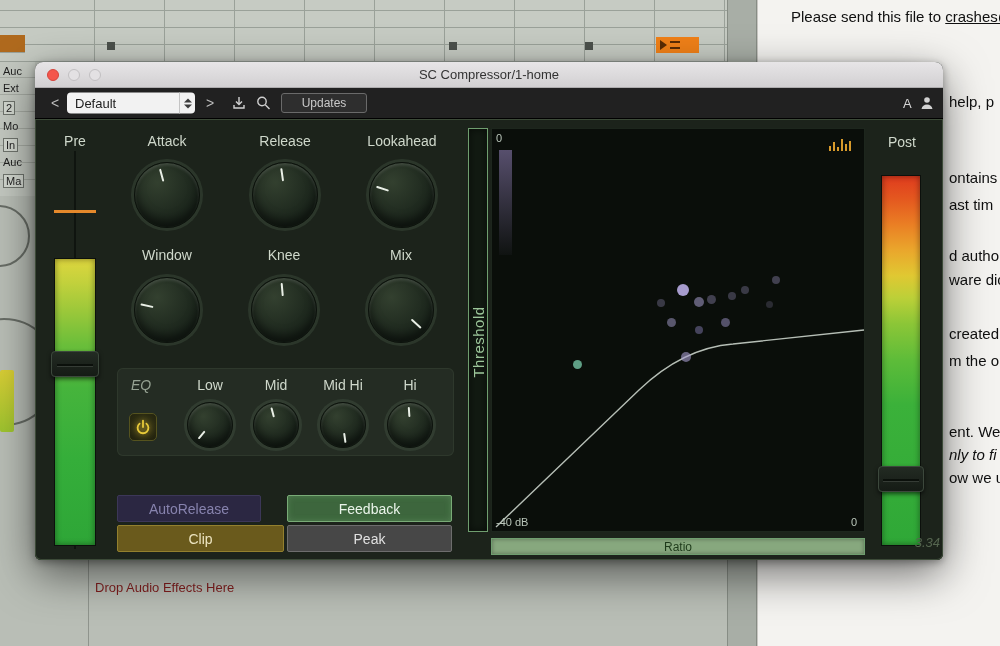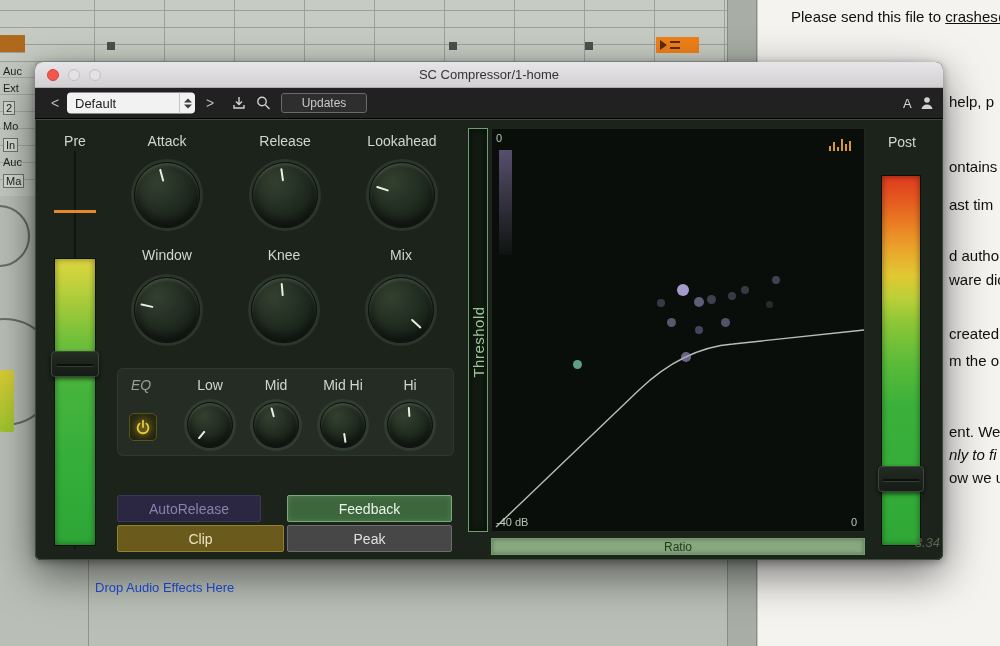--- a/index.html
+++ b/index.html
@@ -22,21 +22,21 @@
   .track-strip { position:absolute; left:0; top:62px; width:35px; height:134px; background:#c3c8c0;
     background-image:repeating-linear-gradient(0deg, transparent 0 16px, #a8ada5 16px 17px); }
   .tlabel { position:absolute; left:3px; font-size:11px; color:#1f1f1f; white-space:nowrap; }
   .tlabel.boxed { border:1px solid #6f746d; background:#d2d7cf; padding:0 2px; }
   .bigcircle { position:absolute; border:2px solid #686d66; border-radius:50%; }
   .yellowbar { position:absolute; left:0; top:370px; width:14px; height:62px; border-radius:2px;
     background:linear-gradient(180deg,#d9ce35,#9ec42f); }
   .divider-strip { position:absolute; left:727px; top:0; width:30px; height:646px; background:#a8aea6;
     border-left:1px solid #878d85; border-right:1px solid #878d85; }
   .vline-bottom { position:absolute; left:88px; top:560px; width:1px; height:86px; background:#8f948d; }
-  .drop-text { position:absolute; left:95px; top:580px; font-size:13px; color:#1d4ed8; }
+  .drop-text { position:absolute; left:95px; top:580px; font-size:13px; color:#7f1d1d; }
 
   
   .doc { position:absolute; left:757px; top:0; width:243px; height:646px; background:#f4f3f0; border-left:1px solid #c8c6c2; }
   .doc-line { position:absolute; left:5px; font-size:15px; color:#101010; white-space:nowrap;margin-left:28px; }
   .doc-line .link { text-decoration:underline; }
   .doc-line b { font-weight:bold; }
   .frag { position:absolute; left:191px; font-size:15px; color:#101010; white-space:nowrap; }
 
   
   .window { position:absolute; left:35px; top:62px; width:908px; height:498px;
@@ -163,21 +163,21 @@
   <div class="divider-strip"></div>
   <div class="vline-bottom"></div>
   <div class="drop-text">Drop Audio Effects Here</div>
 
   <div class="doc">
     <div class="doc-line" style="top:8px;">
       <span>Please send this file to </span><span class="link">crashes@</span>
     </div>
     <div id="doc-fragments">
         <div class="frag" style="top: 93px;">help, p</div>
-        <div class="frag" style="top: 158px;">ontains</div>
+        <div class="frag" style="top: 169px;">ontains</div>
         <div class="frag" style="top: 196px;">ast tim</div>
         <div class="frag" style="top: 247px;">d autho</div>
         <div class="frag" style="top: 271px;">ware dic</div>
         <div class="frag" style="top: 325px;">created</div>
         <div class="frag" style="top: 352px;">m the op</div>
         <div class="frag" style="top: 423px;">ent. We</div>
         <div class="frag" style="top: 446px; font-style: italic;">nly to fi</div>
         <div class="frag" style="top: 469px;">ow we u</div>
       </div>
   </div>

